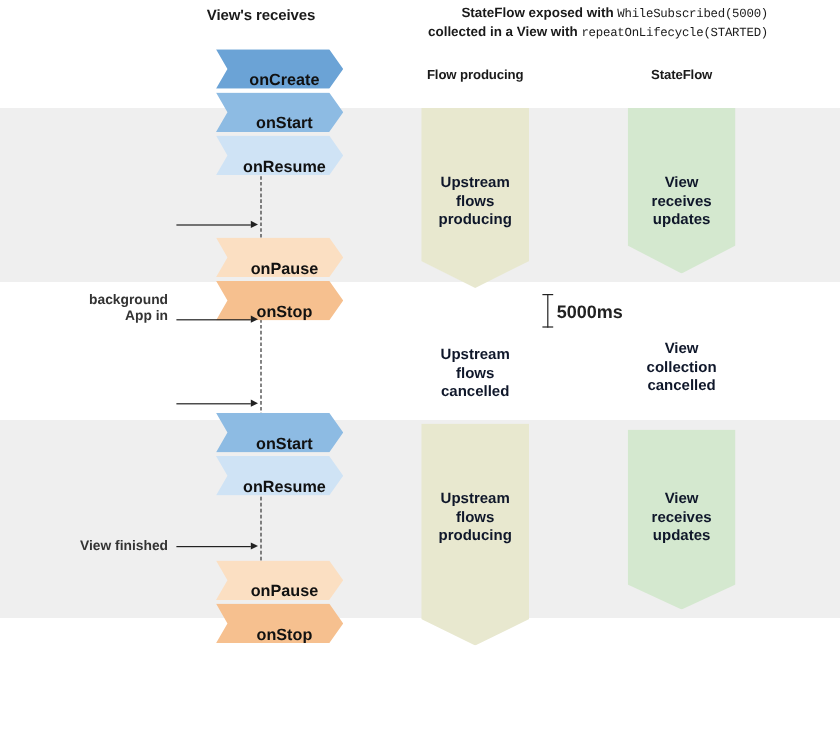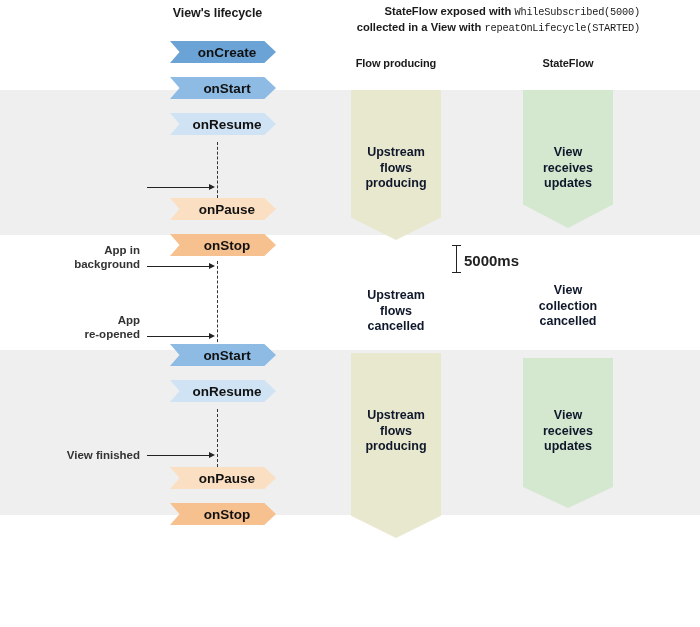--- a/index.html
+++ b/index.html
@@ -56,27 +56,27 @@
   #stateflow-title .code {
     font-family: "Liberation Mono", "DejaVu Sans Mono", monospace;
     font-weight: normal;
     font-size: 10.3px;
     letter-spacing: -0.2px;
   }
 
   
   .chev {
     position: absolute;
-    left: 170px;
+    left: 180px;
     width: 106px;
-    height: 22px;
+    height: 33px;
     -webkit-clip-path: polygon(0 0, 89% 0, 100% 50%, 89% 100%, 0 100%, 9% 50%);
     clip-path: polygon(0 0, 89% 0, 100% 50%, 89% 100%, 0 100%, 9% 50%);
     display: flex;
-    align-items: center;
+    align-items: flex-end;
     justify-content: center;
     font-size: 13.5px;
     font-weight: bold;
     color: #111111;
     box-sizing: border-box;
     padding-left: 8px;
   }
 
   
   .dash {
@@ -175,21 +175,21 @@
               clip-path: polygon(0 0, 100% 0, 100% 83%, 50% 100%, 0 83%);"></div>
 
   <div class="band band-beige" style="left:351px; top:353px; height:185px;
               -webkit-clip-path: polygon(0 0, 100% 0, 100% 88%, 50% 100%, 0 88%);
               clip-path: polygon(0 0, 100% 0, 100% 88%, 50% 100%, 0 88%);"></div>
 
   <div class="band band-green" style="left:523px; top:358px; height:150px;
               -webkit-clip-path: polygon(0 0, 100% 0, 100% 86%, 50% 100%, 0 86%);
               clip-path: polygon(0 0, 100% 0, 100% 86%, 50% 100%, 0 86%);"></div>
 
-  <div class="col-title" id="lifecycle-title">View's lifecycle</div>
+  <div class="col-title" id="lifecycle-title">View's receives</div>
 
   <div id="stateflow-title">
     <span>StateFlow exposed with </span><span class="code">WhileSubscribed(5000)</span><br>
     <span>collected in a View with </span><span class="code">repeatOnLifecycle(STARTED)</span>
   </div>
 
   <div class="col-title" id="flow-title">Flow producing</div>
   <div class="col-title" id="collector-title">StateFlow</div>
 
   <div class="band-label" style="left:351px; top:145px;">
@@ -264,30 +264,26 @@
     <span>onPause</span>
   </div>
   <div class="chev" style="top:503px; background:#f6c08f;">
     <span>onStop</span>
   </div>
 
   <div class="arrow-line" style="left:147px; top:187px; width:62px;"></div>
   <div class="arrow-head" style="left:209px; top:183.5px;"></div>
 
   <div class="anno" style="left:14px; top:243px; width:126px;">
+    <div>background</div>
     <div>App in</div>
-    <div>background</div>
   </div>
   <div class="arrow-line" style="left:147px; top:266px; width:62px;"></div>
   <div class="arrow-head" style="left:209px; top:262.5px;"></div>
 
-  <div class="anno" style="left:20px; top:313px; width:120px;">
-    <div>App</div>
-    <div>re-opened</div>
-  </div>
   <div class="arrow-line" style="left:147px; top:336px; width:62px;"></div>
   <div class="arrow-head" style="left:209px; top:332.5px;"></div>
 
   <div class="anno" style="left:20px; top:448px; width:120px;">
     <div>View finished</div>
   </div>
   <div class="arrow-line" style="left:147px; top:455px; width:62px;"></div>
   <div class="arrow-head" style="left:209px; top:451.5px;"></div>
 
 </div>

